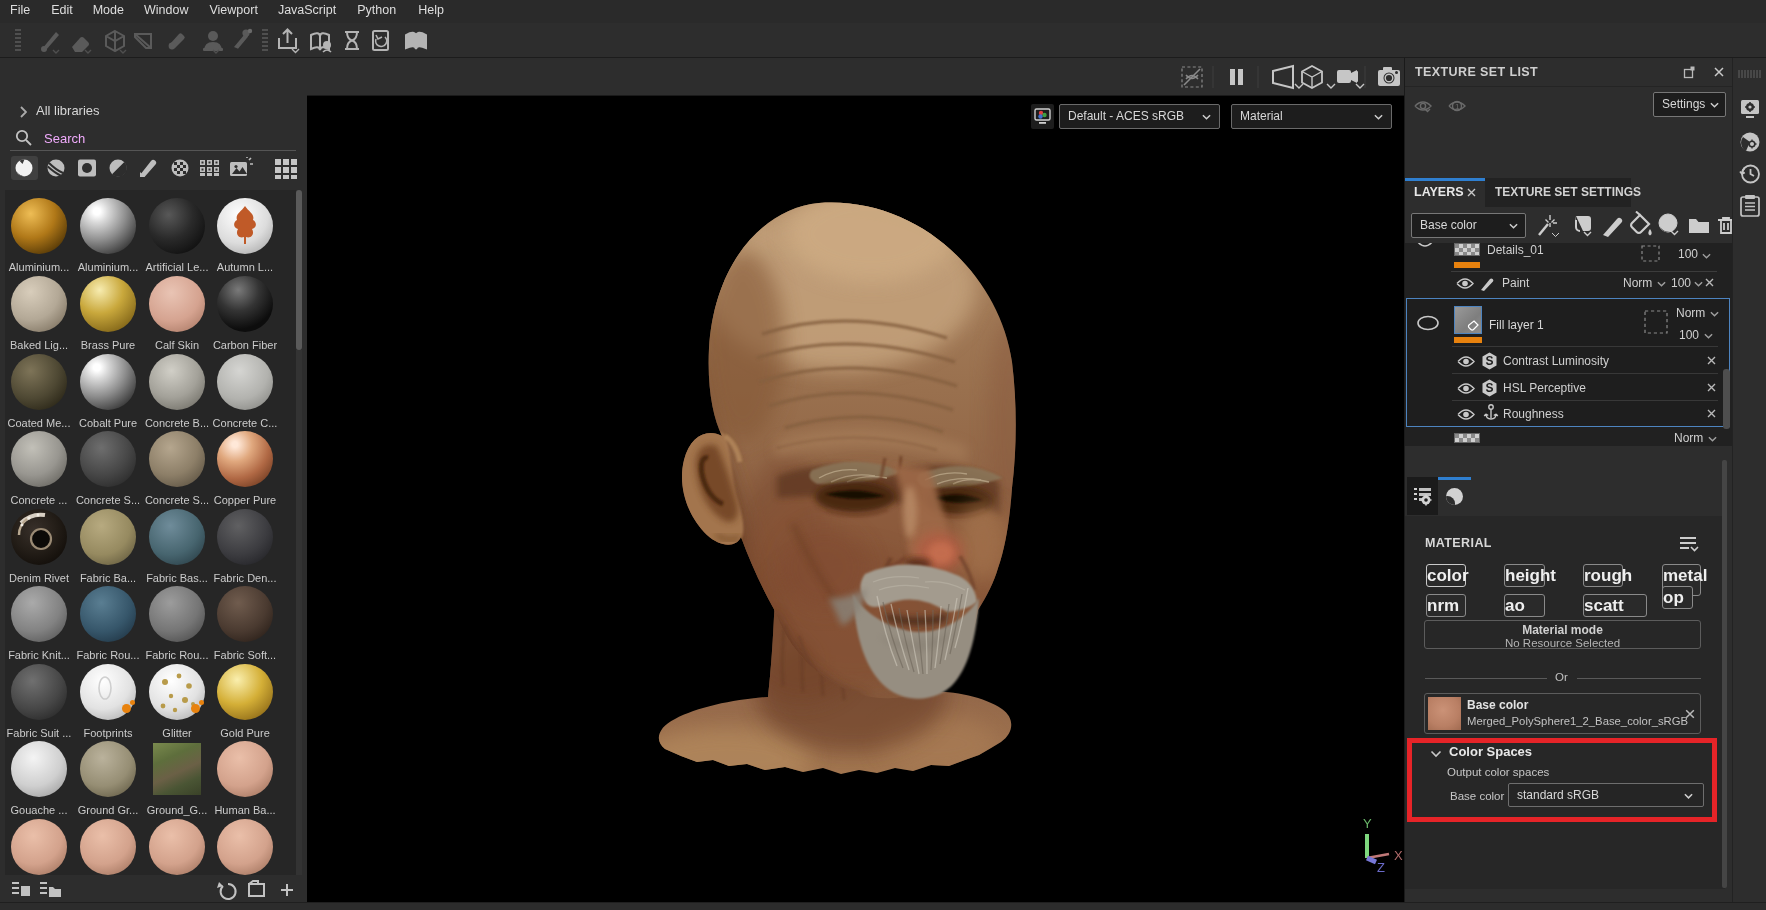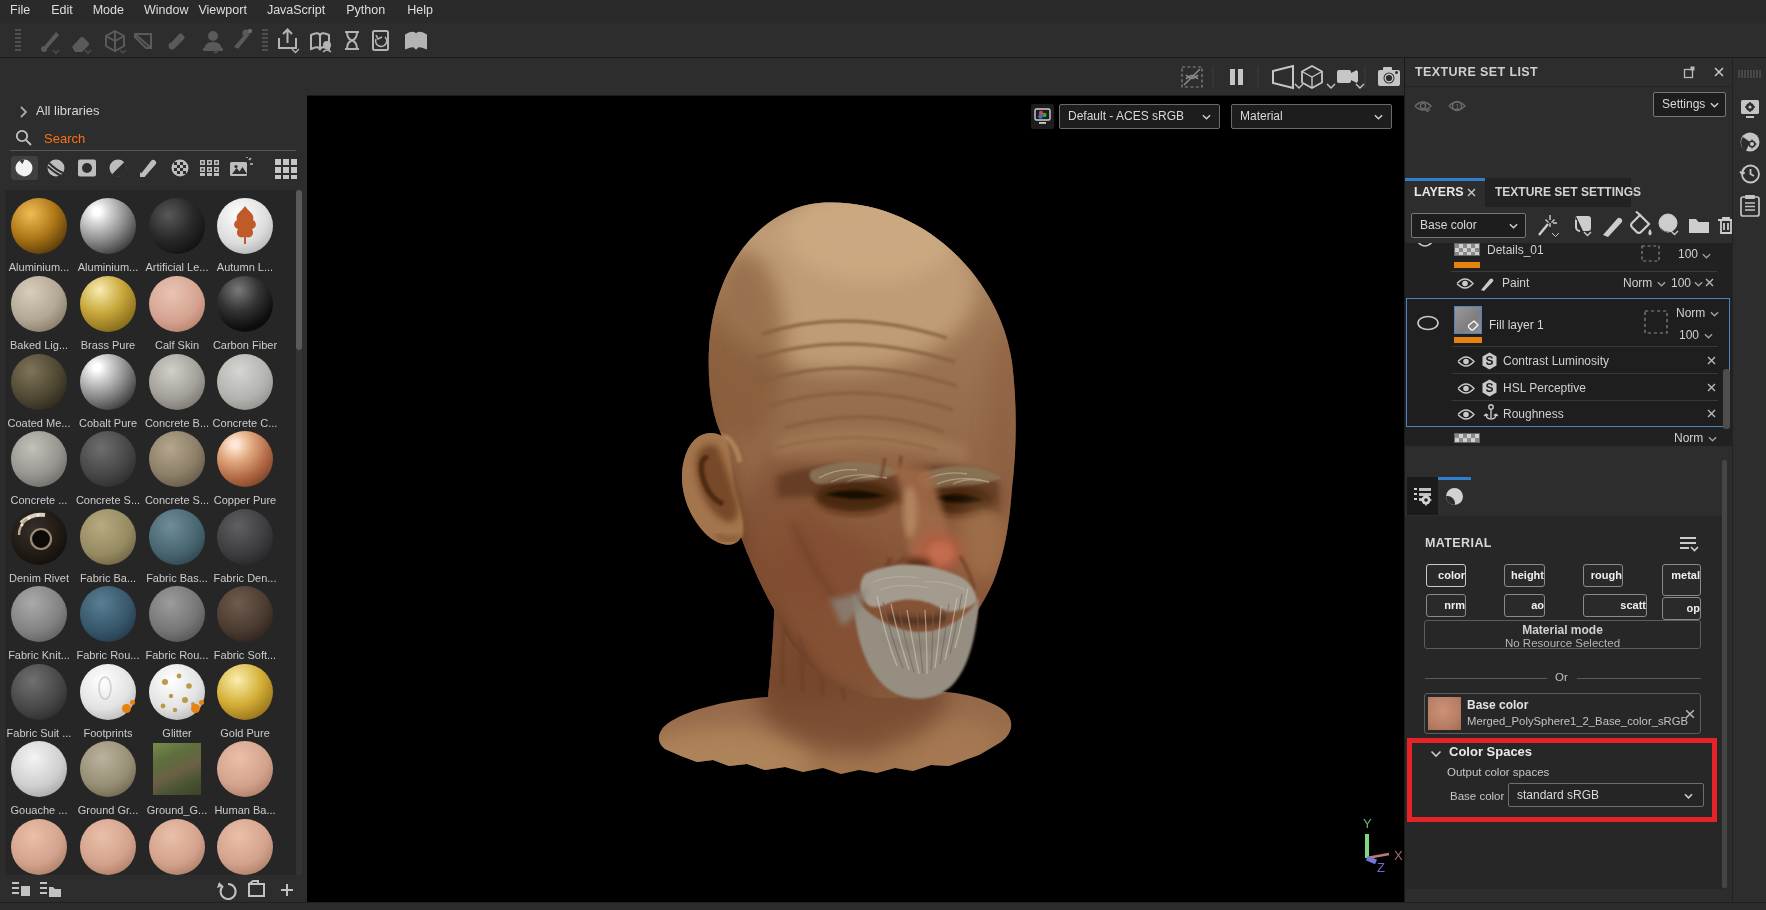--- a/index.html
+++ b/index.html
@@ -21,27 +21,27 @@
   #rstrip { left:1732px; top:58px; width:34px; height:846px; background:#2d2d2d; border-left:1px solid #222; }
   #bottombar { left:0; top:902px; width:1766px; height:8px; background:#2c2c2c; border-top:1px solid #1f1f1f; }
   .dd { position:absolute; background:#1d1d1d; border:1px solid #6a6a6a; border-radius:2px; color:#d8d8d8; font-size:12px; }
   .dd .lbl { position:absolute; left:8px; top:4px; }
   .chev { position:absolute; width:9px; height:9px; }
   
   #agrid { position:absolute; left:5px; top:132px; width:291px; height:685px; background:#262626; overflow:hidden; }
   .tile { position:absolute; width:56px; text-align:center; }
   .tile .nm { position:absolute; width:76px; left:-10px; top:63px; font-size:11px; color:#cbcbcb; white-space:nowrap; overflow:hidden; }
   .sph { position:absolute; left:0; top:0; width:56px; height:56px; border-radius:50%; }
-  .btn { position:absolute; background:#2a2a2a; border:1px solid #8a8a8a; border-radius:3px; color:#efefef; font-size:11px; font-weight:bold; text-align:right; }
+  .btn { position:absolute; background:#2a2a2a; border:1px solid #8a8a8a; border-radius:3px; color:#efefef; font-size:17px; font-weight:bold; text-align:left; }
 </style>
 </head>
 <body>
 
 <div class="abs" id="menubar">
-  <span style="margin-left:10px">File</span><span style="margin-left:21px">Edit</span><span style="margin-left:20px">Mode</span><span style="margin-left:20px">Window</span><span style="margin-left:10px">Viewport</span><span style="margin-left:20px">JavaScript</span><span style="margin-left:21px">Python</span><span style="margin-left:22px">Help</span>
+  <span style="margin-left:10px">File</span><span style="margin-left:21px">Edit</span><span style="margin-left:20px">Mode</span><span style="margin-left:20px">Window</span><span style="margin-left:21px">Viewport</span><span style="margin-left:20px">JavaScript</span><span style="margin-left:21px">Python</span><span style="margin-left:22px">Help</span>
 </div>
 
 <div class="abs" id="toolbar">
   <svg width="1766" height="35" viewBox="0 0 1766 35">
     <g fill="#4f4f4f">
       <rect x="15" y="6" width="6" height="2"></rect>
         <rect x="15" y="10" width="6" height="2"></rect>
         <rect x="15" y="14" width="6" height="2"></rect>
         <rect x="15" y="18" width="6" height="2"></rect>
         <rect x="15" y="22" width="6" height="2"></rect>
@@ -93,21 +93,21 @@
 
 <div class="abs" id="assets">
   <svg style="position:absolute;left:19px;top:48px" width="8" height="12" viewBox="0 0 8 12">
       <path d="M2 1 l5 5 l-5 5" fill="none" stroke="#aaaaaa" stroke-width="1.8"></path>
     </svg>
   <div style="position:absolute;left:36px;top:45px;font-size:13px;font-weight:normal;color:#d6d6d6">All libraries</div>
   <svg style="position:absolute;left:14px;top:70px" width="20" height="20" viewBox="0 0 20 20">
       <circle cx="8" cy="8" r="5.2" fill="none" stroke="#c2c2c2" stroke-width="1.8"></circle>
       <path d="M12 12 L17 17" stroke="#c2c2c2" stroke-width="1.8"></path>
     </svg>
-  <div style="position:absolute;left:44px;top:73px;font-size:13px;color:#f97316">Search</div>
+  <div style="position:absolute;left:44px;top:73px;font-size:13px;color:#f0abfc">Search</div>
   <div style="position:absolute;left:10px;top:92px;width:286px;height:1px;background:#555"></div>
 
   <div style="position:absolute;left:11px;top:98px;width:27px;height:24px;background:#404040;border-radius:3px"></div>
   <svg style="position:absolute;left:11px;top:98px" width="290" height="24" viewBox="0 0 290 24">
     <circle cx="13" cy="12" r="8.5" fill="#f2f2f2"></circle>
       <path d="M5.2 15 a8.5 8.5 0 0 0 8.6 5.4 A 11.5 11.5 0 0 1 5.2 15 Z" fill="#3a3a3a"></path>
       <path d="M8.5 4.8 a8.5 8.5 0 0 1 5 -1.2 L11.5 8 Z" fill="#3a3a3a"></path>
     <g transform="translate(32,0)">
         <circle cx="13" cy="12" r="8.5" fill="#bdbdbd"></circle>
         <path d="M6 7 Q13 14 20 17 M4.8 10.5 Q12 17 17.5 19.5" stroke="#2d2d2d" stroke-width="2" fill="none"></path>
@@ -855,21 +855,21 @@
         </g>
         <path d="M14 13 l3.5 3.5 l3.5 -3.5" fill="none" stroke="#cdcdcd" stroke-width="1.6"></path>
       </svg>
     <div class="btn" style="left:21px;top:48px;width:40px;height:23px;line-height:21px;border-color:#c9c9c9">color</div>
     <div class="btn" style="left:99px;top:48px;width:41px;height:23px;line-height:21px">height</div>
     <div class="btn" style="left:178px;top:48px;width:40px;height:23px;line-height:21px">rough</div>
     <div class="btn" style="left:257px;top:48px;width:39px;height:32px;line-height:21px">metal</div>
     <div class="btn" style="left:21px;top:78px;width:40px;height:23px;line-height:21px">nrm</div>
     <div class="btn" style="left:99px;top:78px;width:41px;height:23px;line-height:21px">ao</div>
     <div class="btn" style="left:178px;top:78px;width:64px;height:23px;line-height:21px">scatt</div>
-    <div class="btn" style="left:257px;top:81px;width:39px;height:23px;line-height:21px">op</div>
+    <div class="btn" style="left:257px;top:70px;width:31px;height:23px;line-height:21px">op</div>
     <div style="position:absolute;left:19px;top:104px;width:277px;height:29px;border:1px solid #5c5c5c;border-radius:3px;text-align:center">
       <div style="font-size:12px;font-weight:bold;color:#d0d0d0;margin-top:2px">Material mode</div>
       <div style="font-size:11.5px;color:#b4b4b4">No Resource Selected</div>
     </div>
     <div style="position:absolute;left:20px;top:162px;width:122px;height:1px;background:#5a5a5a"></div>
     <span style="position:absolute;left:150px;top:155px;font-size:11.5px;color:#c0c0c0">Or</span>
     <div style="position:absolute;left:172px;top:162px;width:124px;height:1px;background:#5a5a5a"></div>
     <div style="position:absolute;left:19px;top:177px;width:277px;height:41px;border:1px solid #5c5c5c;border-radius:3px">
       <div style="position:absolute;left:3px;top:3px;width:33px;height:33px;background:radial-gradient(circle at 45% 40%, #cb9277, #b97f64 60%, #a06a50)"></div>
       <span style="position:absolute;left:42px;top:4px;font-size:12px;font-weight:bold;color:#e2e2e2">Base color</span>

